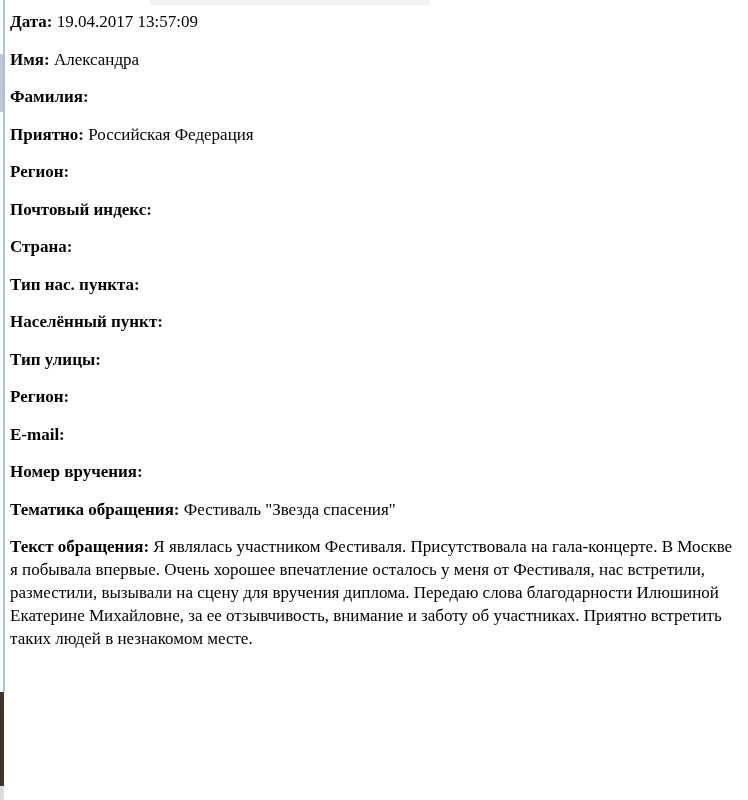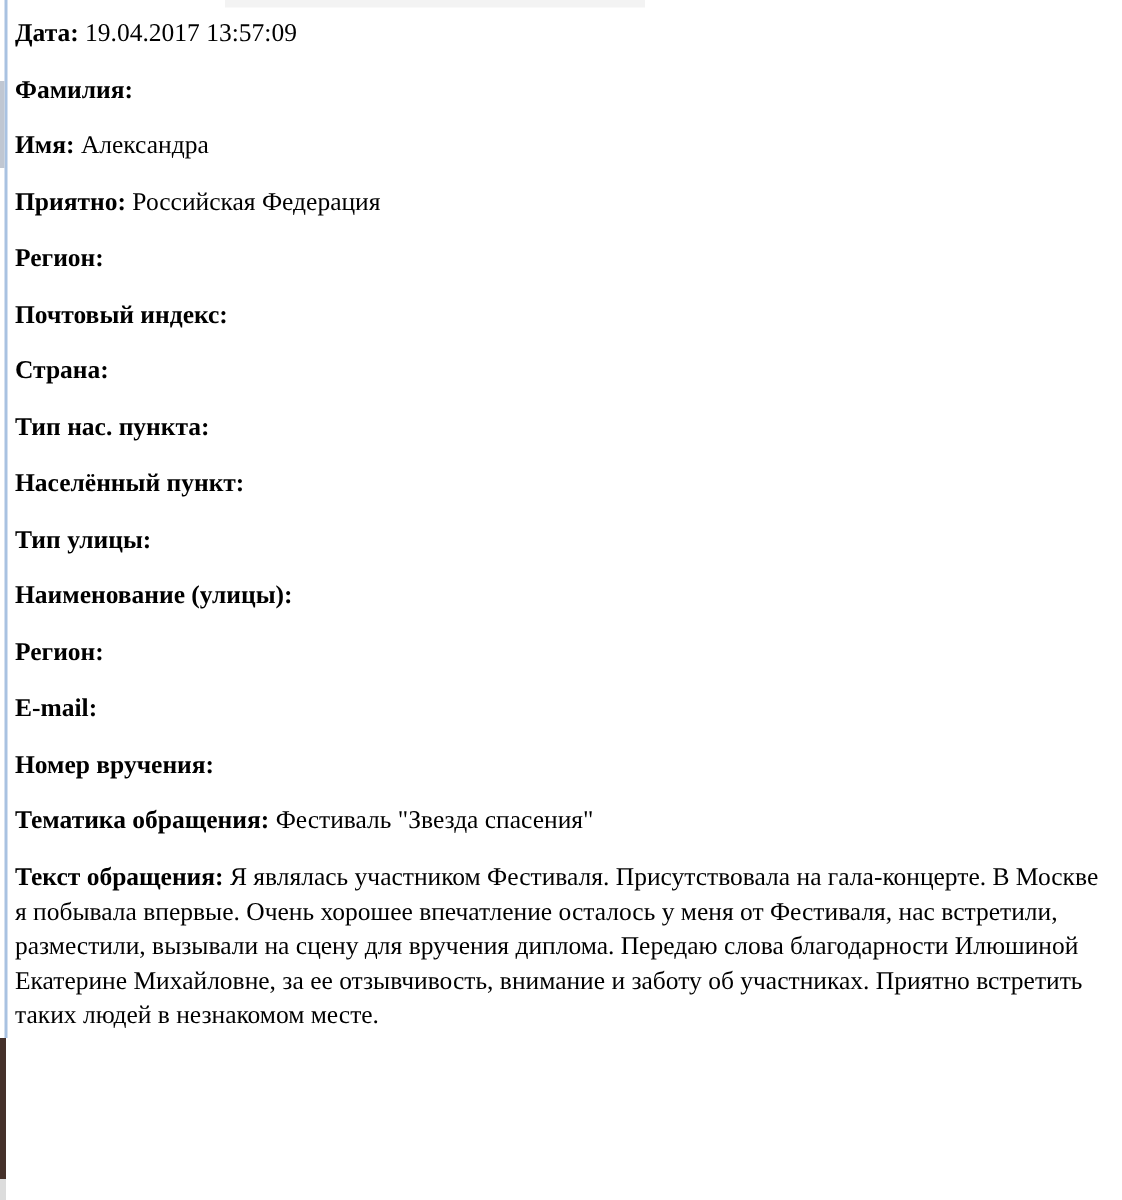--- a/index.html
+++ b/index.html
@@ -66,28 +66,27 @@
 <body>
 
 <div class="artifact top-smudge"></div>
 <div class="artifact left-blue-line"></div>
 <div class="artifact left-scroll-thumb"></div>
 <div class="artifact left-dark-bar"></div>
 <div class="artifact left-bottom-light"></div>
 
 <div class="content">
     <p class="field"><b class="label">Дата:</b><span class="value"> 19.04.2017 13:57:09</span></p>
+    <p class="field"><b class="label">Имя:</b><span class="value"> Александра</span></p>
     <p class="field"><b class="label">Фамилия:</b><span class="value"></span></p>
-    <p class="field"><b class="label">Имя:</b><span class="value"> Александра</span></p>
     <p class="field"><b class="label">Приятно:</b><span class="value"> Российская Федерация</span></p>
     <p class="field"><b class="label">Регион:</b><span class="value"></span></p>
     <p class="field"><b class="label">Почтовый индекс:</b><span class="value"></span></p>
     <p class="field"><b class="label">Страна:</b><span class="value"></span></p>
     <p class="field"><b class="label">Тип нас. пункта:</b><span class="value"></span></p>
     <p class="field"><b class="label">Населённый пункт:</b><span class="value"></span></p>
     <p class="field"><b class="label">Тип улицы:</b><span class="value"></span></p>
-    <p class="field"><b class="label">Наименование (улицы):</b><span class="value"></span></p>
     <p class="field"><b class="label">Регион:</b><span class="value"></span></p>
     <p class="field"><b class="label">E-mail:</b><span class="value"></span></p>
     <p class="field"><b class="label">Номер вручения:</b><span class="value"></span></p>
     <p class="field"><b class="label">Тематика обращения:</b><span class="value"> Фестиваль "Звезда спасения"</span></p>
     <p class="field"><b class="label">Текст обращения:</b><span class="value"> Я являлась участником Фестиваля. Присутствовала на гала-концерте. В Москве я побывала впервые. Очень хорошее впечатление осталось у меня от Фестиваля, нас встретили, разместили, вызывали на сцену для вручения диплома. Передаю слова благодарности Илюшиной Екатерине Михайловне, за ее отзывчивость, внимание и заботу об участниках. Приятно встретить таких людей в незнакомом месте.</span></p>
   </div>
 
 </body></html>

